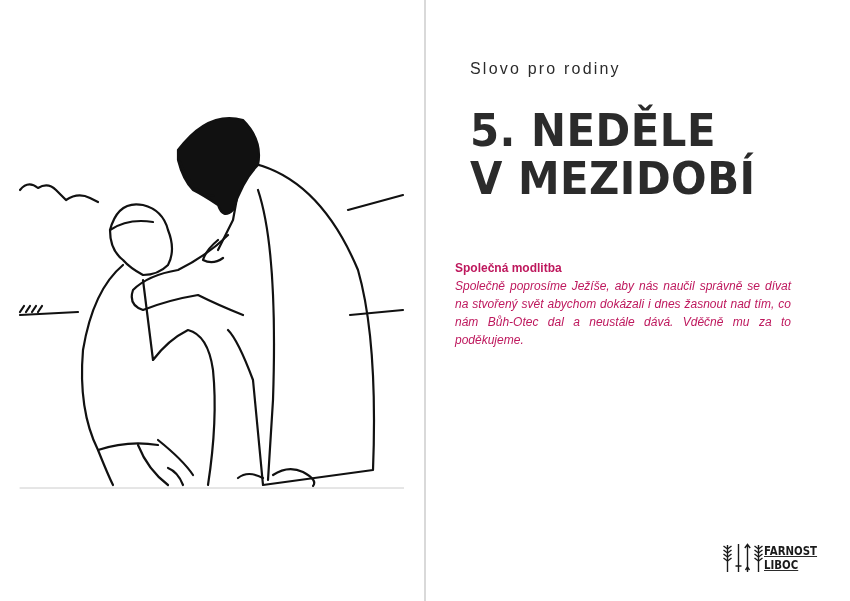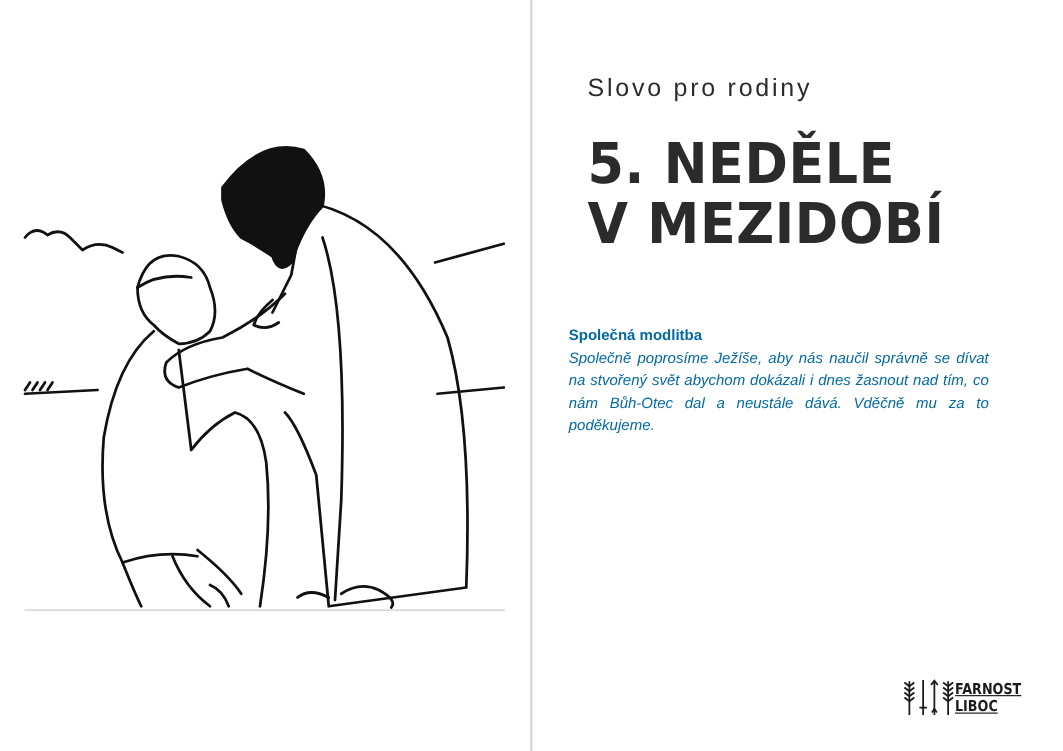--- a/index.html
+++ b/index.html
@@ -9,31 +9,31 @@
       font-family: "Liberation Sans", "DejaVu Sans", sans-serif;
     }
     .page-left { position: absolute; left: 0; top: 0; width: 424px; height: 601px; }
     .page-right { position: absolute; left: 426px; top: 0; width: 424px; height: 601px; }
     .divider { position: absolute; left: 424px; top: 0; width: 2px; height: 601px; background: #d9d9d9; }
     .illustration { position: absolute; left: 18px; top: 100px; width: 386px; height: 390px; }
     .illustration svg { width: 100%; height: 100%; display: block; }
 
     .subtitle {
       position: absolute; left: 44px; top: 60px;
-      font-size: 20px; letter-spacing: 2.2px; color: #2b2b2b;
+      font-size: 16px; letter-spacing: 2.2px; color: #2b2b2b;
     }
     .title {
       position: absolute; left: 44px; top: 107px;
       font-size: 45px; font-weight: bold; line-height: 48px;
       color: #2b2b2b; letter-spacing: 0.5px;
       font-family: "DejaVu Sans", "Liberation Sans", sans-serif;
       transform: scaleX(0.93); transform-origin: left top;
     }
     .title span { display: block; }
-    .section { position: absolute; left: 29px; width: 336px; font-size: 12px; line-height: 18px; color: #0369a1; }
+    .section { position: absolute; left: 29px; width: 336px; font-size: 12px; line-height: 18px; color: #be185d; }
     .section h3 { margin: 0; font-size: 12px; font-weight: bold; line-height: 18px; }
     .section p { margin: 0; text-align: justify; font-style: italic; }
     .sec1 { top: 259px; }
     .sec2 { top: 397px; }
 
     .logo { position: absolute; left: 296px; top: 543px; display: flex; align-items: center; gap: 0; text-decoration: underline; }
     .logo-icons { display: flex; align-items: center; gap: 2px; }
     .logo-text { font-family: "DejaVu Sans", sans-serif; font-weight: bold; font-size: 12px; line-height: 14px; color: #1a1a1a; transform: scaleX(0.85); transform-origin: left center; }
     .logo-text span { display: block; }
   </style>

